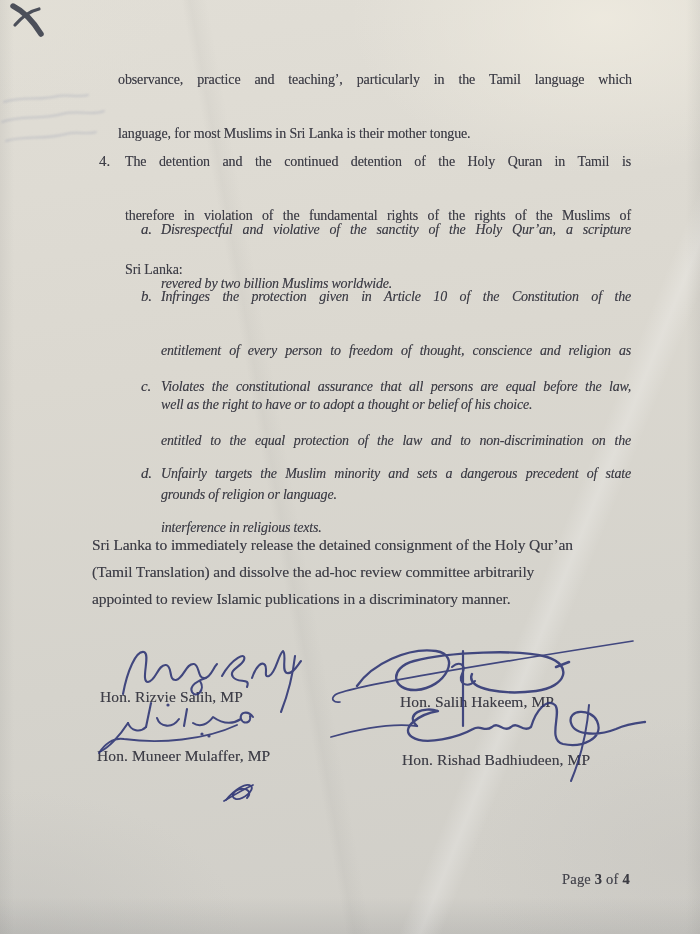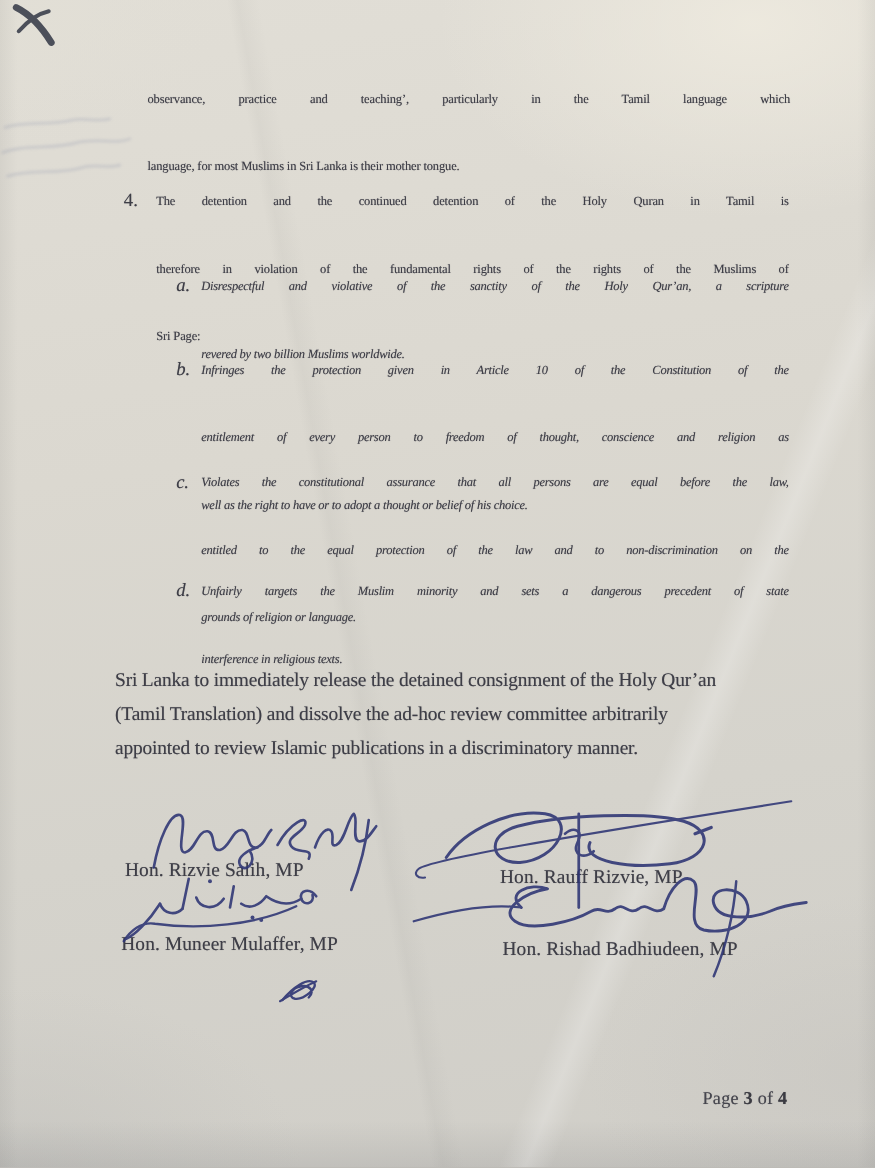--- a/index.html
+++ b/index.html
@@ -17,21 +17,21 @@
       linear-gradient(172deg,#e1ded6 0%, #dbd8d0 38%, #d5d3cc 68%, #d0cec8 100%);
   }
   .paper::before{ 
     content:"";position:absolute;inset:0;pointer-events:none;
     background:
       linear-gradient(112deg, transparent 72%, rgba(255,255,255,.22) 74%, transparent 76%),
       linear-gradient(80deg, transparent 40%, rgba(120,120,118,.06) 41%, transparent 43%),
       linear-gradient(to top, rgba(110,112,116,.16) 0%, rgba(110,112,116,0) 4%),
       linear-gradient(to right, rgba(120,120,118,.10) 0%, rgba(120,120,118,0) 2%, rgba(120,120,118,0) 98%, rgba(120,120,118,.10) 100%);
   }
-  .blk{position:absolute;font-size:10px;line-height:27px;letter-spacing:-.12px;}
+  .blk{position:absolute;font-size:14px;line-height:27px;letter-spacing:-.12px;}
   .ln{text-align:justify;}
   .ln.j::after{content:"";display:inline-block;width:100%;height:0;}
   .ital{font-style:italic;letter-spacing:-.2px;}
   .mk{position:absolute;font-size:15px;line-height:27px;}
   .soft{text-shadow:0 0 .6px rgba(62,62,71,.55);}
   .name{position:absolute;font-size:15.5px;letter-spacing:.1px;white-space:nowrap;}
   .footer{position:absolute;font-size:14.5px;color:#46464e;letter-spacing:.2px;}
   .footer b{font-weight:bold;color:#3b3b42;}
   svg.overlay{position:absolute;left:0;top:0;pointer-events:none;}
   .ghostwrap{position:absolute;left:0;top:80px;width:120px;height:90px;filter:blur(1.3px);opacity:.55;}
@@ -51,21 +51,21 @@
 
   <div class="blk soft" style="left:118px;top:66px;width:514px;">
     <div class="ln j">observance, practice and teaching’, particularly in the Tamil language which</div>
     <div class="ln">language, for most Muslims in Sri Lanka is their mother tongue.</div>
   </div>
 
   <div class="mk soft" style="left:99px;top:148px;">4.</div>
   <div class="blk soft" style="left:125px;top:148px;width:506px;">
     <div class="ln j">The detention and the continued detention of the Holy Quran in Tamil is</div>
     <div class="ln j">therefore in violation of the fundamental rights of the rights of the Muslims of</div>
-    <div class="ln">Sri Page:</div>
+    <div class="ln">Sri Lanka:</div>
   </div>
 
   <div class="mk soft ital" style="left:141px;top:216px;">a.</div>
   <div class="blk soft ital" style="left:161px;top:216px;width:470px;">
     <div class="ln j">Disrespectful and violative of the sanctity of the Holy Qur’an, a scripture</div>
     <div class="ln">revered by two billion Muslims worldwide.</div>
   </div>
 
   <div class="mk soft ital" style="left:141px;top:283px;">b.</div>
   <div class="blk soft ital" style="left:161px;top:283px;width:470px;">
@@ -87,21 +87,21 @@
     <div class="ln">interference in religious texts.</div>
   </div>
 
   <div class="blk soft" style="left:92px;top:531px;width:530px;font-size:15.5px;">
     <div>Sri Lanka to immediately release the detained consignment of the Holy Qur’an</div>
     <div>(Tamil Translation) and dissolve the ad-hoc review committee arbitrarily</div>
     <div>appointed to review Islamic publications in a discriminatory manner.</div>
   </div>
 
   <div class="name soft" style="left:100px;top:688px;">Hon. Rizvie Salih, MP</div>
-  <div class="name soft" style="left:400px;top:693px;">Hon. Rauff Rizvie, MP</div>
+  <div class="name soft" style="left:400px;top:693px;">Hon. Salih Hakeem, MP</div>
   <div class="name soft" style="left:97px;top:747px;">Hon. Muneer Mulaffer, MP</div>
   <div class="name soft" style="left:402px;top:751px;">Hon. Rishad Badhiudeen, MP</div>
 
   <svg class="overlay" width="700" height="934" viewBox="0 0 700 934" fill="none" stroke="#2d3474" stroke-width="2.1" stroke-linecap="round" stroke-linejoin="round">
 
     <g stroke="#232838" opacity=".78">
       <path d="M13,6 C23,11 33,21 41,34" stroke-width="5.5"></path>
       <path d="M15,25 C22,17 30,11 39,9" stroke-width="3.2"></path>
     </g>
 

